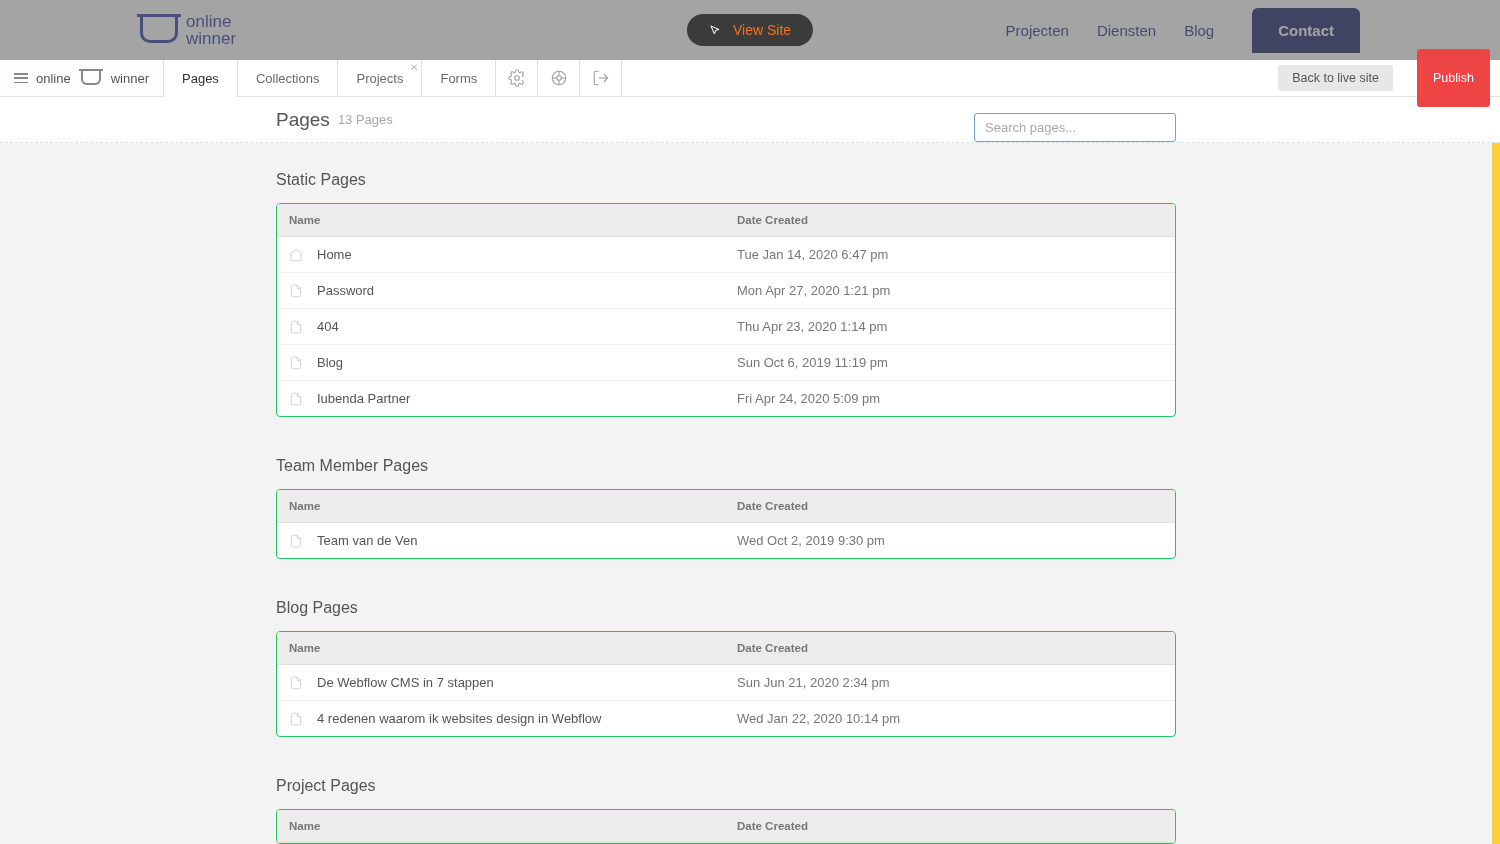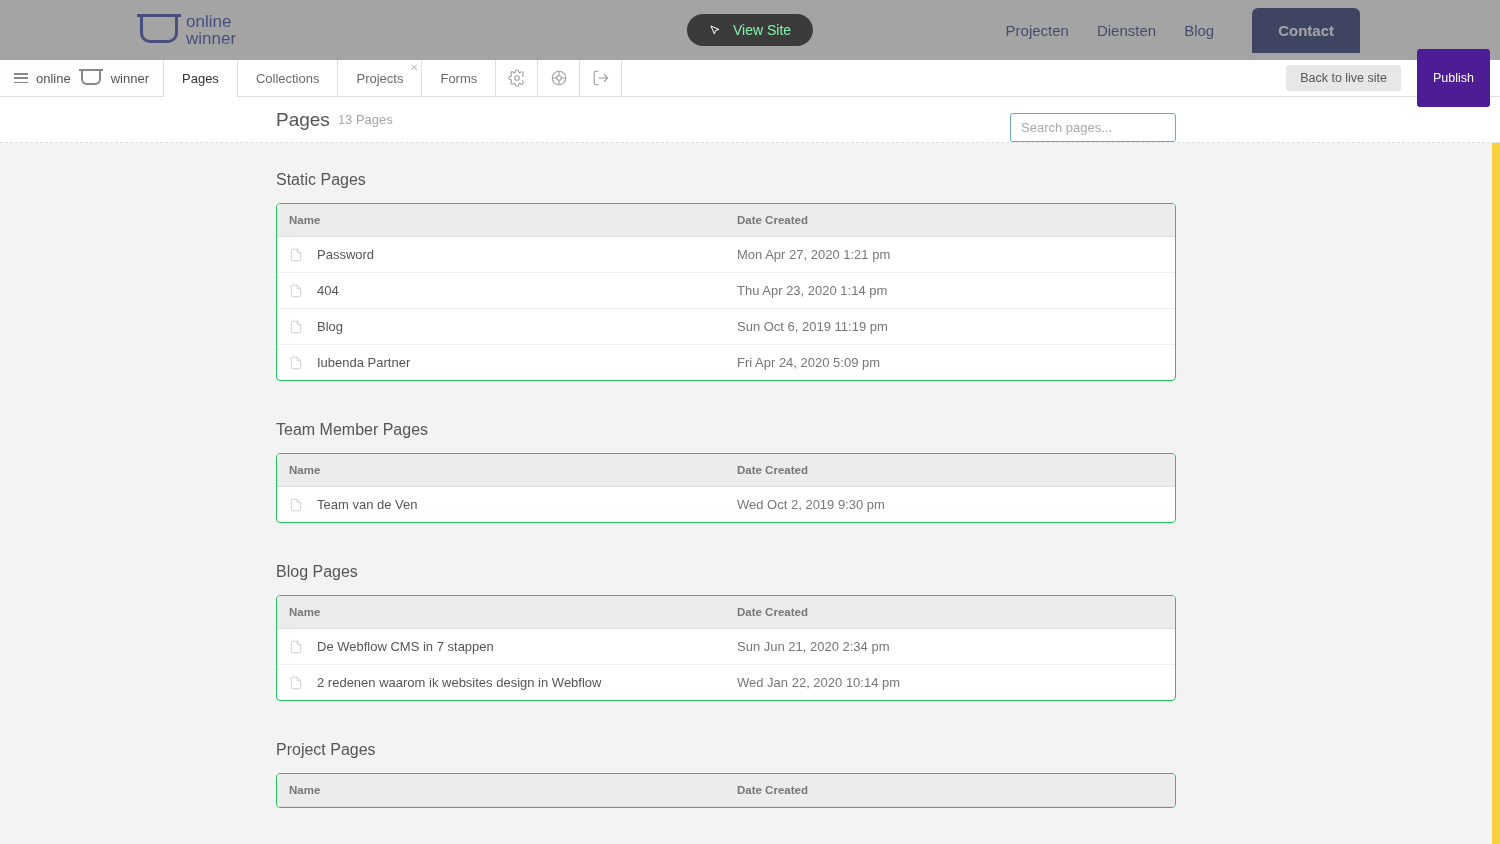--- a/index.html
+++ b/index.html
@@ -8,46 +8,46 @@
 
 .site-bg { position: absolute; top: 0; left: 0; right: 0; height: 60px; background: #fff; display: flex; align-items: center; padding: 0 140px; z-index: 1; }
 .overlay-dim { position: absolute; top: 0; left: 0; right: 0; height: 60px; background: rgba(90,90,90,0.55); z-index: 2; }
 .site-logo { display: flex; align-items: center; gap: 8px; }
 .site-logo-glyph { width: 38px; height: 26px; border: 3px solid #3244a8; border-top: none; border-radius: 0 0 10px 10px; position: relative; }
 .site-logo-glyph::before { content: ""; position: absolute; left: -6px; right: -6px; top: -3px; height: 3px; background: #3244a8; }
 .site-logo-text { color: #3244a8; font-size: 17px; font-weight: 500; line-height: 1; }
 .site-nav { margin-left: auto; display: flex; align-items: center; gap: 28px; }
 .site-nav a { color: #2f3b86; text-decoration: none; font-size: 15px; font-weight: 500; }
 .site-contact { background: #1e2a6e; color: #fff; padding: 14px 26px; border-radius: 6px 6px 0 0; font-size: 15px; font-weight: 700; margin-left: 10px; }
-.view-site-btn { position: absolute; left: 50%; top: 30px; transform: translate(-50%, -50%); background: #3b3b3b; color: #86efac; border-radius: 20px; padding: 8px 22px; font-size: 14px; display: flex; align-items: center; gap: 12px; z-index: 3; cursor: pointer; }
+.view-site-btn { position: absolute; left: 50%; top: 30px; transform: translate(-50%, -50%); background: #3b3b3b; color: #f97316; border-radius: 20px; padding: 8px 22px; font-size: 14px; display: flex; align-items: center; gap: 12px; z-index: 3; cursor: pointer; }
 
 
 .editor-bar { position: absolute; top: 60px; left: 0; right: 0; height: 37px; background: #fff; border-bottom: 1px solid #e0e0e0; display: flex; align-items: stretch; z-index: 5; }
 .project-chip { display: flex; align-items: center; gap: 8px; padding: 0 14px; border-right: 1px solid #e0e0e0; font-size: 13px; color: #555; background: #fdfdfd; }
 .hamburger { width: 14px; height: 10px; display: flex; flex-direction: column; justify-content: space-between; }
 .hamburger span { display: block; height: 1.5px; background: #888; }
 .mini-logo { width: 20px; height: 14px; border: 2px solid #888; border-top: none; border-radius: 0 0 6px 6px; position: relative; margin: 0 2px;}
 .mini-logo::before { content: ""; position: absolute; left: -4px; right: -4px; top: -2px; height: 2px; background: #888; }
 .tabs { display: flex; }
 .tab { padding: 0 18px; display: flex; align-items: center; font-size: 13px; color: #6b6b6b; border-right: 1px solid #e0e0e0; cursor: pointer; position: relative; }
 .tab.active { color: #333; background: #fff; }
 .tab.active::after { content: ""; position: absolute; left: 0; right: 0; bottom: -1px; height: 1px; background: #fff; }
 .tab-close { position: absolute; top: 2px; right: 3px; font-size: 10px; color: #bbb; }
 .icon-tab { width: 42px; display: flex; align-items: center; justify-content: center; border-right: 1px solid #e0e0e0; cursor: pointer; }
 .icon-tab svg { width: 18px; height: 18px; stroke: #a0a0a0; fill: none; stroke-width: 1.5; }
-.bar-right { margin-left: auto; display: flex; align-items: center; padding-right: 10px; gap: 16px; }
+.bar-right { margin-left: auto; display: flex; align-items: center; padding-right: 10px; gap: 24px; }
 .btn-secondary { background: #e7e7e7; color: #555; border: none; border-radius: 3px; padding: 6px 14px; font-size: 12.5px; cursor: pointer; }
-.btn-primary { background: #4c1d95; color: #fff; border: none; border-radius: 3px; padding: 22px 16px; font-size: 12.5px; cursor: pointer; }
+.btn-primary { background: #ef4444; color: #fff; border: none; border-radius: 3px; padding: 22px 16px; font-size: 12.5px; cursor: pointer; }
 
 
 .page-header-strip { position: absolute; top: 97px; left: 0; right: 0; height: 46px; background: #fff; border-bottom: 1px dashed #ddd; display: flex; align-items: center; padding: 0 0; z-index: 4; }
 .page-header-inner { width: 900px; margin: 0 0 0 276px; display: flex; align-items: center; }
 .page-title { font-size: 19px; color: #555; font-weight: 500; }
 .page-count { font-size: 13px; color: #a6a6a6; margin-left: 8px; }
-.search-box { margin-left: auto; border: 1px solid #69a6d6; border-radius: 3px; padding: 6px 10px; width: 166px; font-size: 13px; color: #999; background: #fff; margin-top: 16px; }
+.search-box { margin-left: auto; border: 1px solid #69a6d6; border-radius: 3px; padding: 6px 10px; width: 202px; font-size: 13px; color: #999; background: #fff; margin-top: 16px; }
 .search-box input { border: none; outline: none; width: 100%; font-size: 13px; color: #333; }
 .search-box input::placeholder { color: #aaa; }
 
 
 .content { position: absolute; top: 143px; left: 0; right: 0; bottom: 0; overflow-y: auto; background: #f3f3f3; padding: 20px 0 40px 0; }
 .content-inner { width: 900px; margin-left: 276px; }
 .section-title { font-size: 16px; color: #555; font-weight: 500; margin: 10px 0 14px 0; }
 .section-title.first { margin-top: 8px; }
 .table { background: #fff; border: 1px solid #22c55e; border-radius: 4px; margin-bottom: 40px; overflow: hidden; }
 .table-header { background: #ececec; display: flex; padding: 10px 12px; font-size: 11.5px; color: #777; font-weight: 600; border-bottom: 1px solid #dedede; }
@@ -159,20 +159,29 @@
   <div class="content-inner" id="sections-mount">
       <div class="section-title first">Static Pages</div>
       <div class="table">
         <div class="table-header">
           <div class="col-name">Name</div>
           <div class="col-date">Date Created</div>
         </div>
         <div class="table-row">
           <div class="row-icon">
             <svg viewBox="0 0 24 24">
+              <path d="M3 9l9-7 9 7v11a2 2 0 0 1-2 2H5a2 2 0 0 1-2-2z"></path>
+            </svg>
+          </div>
+          <div class="row-name">Home</div>
+          <div class="row-date">Tue Jan 14, 2020 6:47 pm</div>
+        </div>
+        <div class="table-row">
+          <div class="row-icon">
+            <svg viewBox="0 0 24 24">
               <path d="M14 2H6a2 2 0 0 0-2 2v16a2 2 0 0 0 2 2h12a2 2 0 0 0 2-2V8z"></path>
               <polyline points="14 2 14 8 20 8"></polyline>
             </svg>
           </div>
           <div class="row-name">Password</div>
           <div class="row-date">Mon Apr 27, 2020 1:21 pm</div>
         </div>
         <div class="table-row">
           <div class="row-icon">
             <svg viewBox="0 0 24 24">
@@ -237,21 +246,21 @@
           <div class="row-name">De Webflow CMS in 7 stappen</div>
           <div class="row-date">Sun Jun 21, 2020 2:34 pm</div>
         </div>
         <div class="table-row">
           <div class="row-icon">
             <svg viewBox="0 0 24 24">
               <path d="M14 2H6a2 2 0 0 0-2 2v16a2 2 0 0 0 2 2h12a2 2 0 0 0 2-2V8z"></path>
               <polyline points="14 2 14 8 20 8"></polyline>
             </svg>
           </div>
-          <div class="row-name">2 redenen waarom ik websites design in Webflow</div>
+          <div class="row-name">4 redenen waarom ik websites design in Webflow</div>
           <div class="row-date">Wed Jan 22, 2020 10:14 pm</div>
         </div>
       </div>
       <div class="section-title">Project Pages</div>
       <div class="table">
         <div class="table-header">
           <div class="col-name">Name</div>
           <div class="col-date">Date Created</div>
         </div>
       </div>

